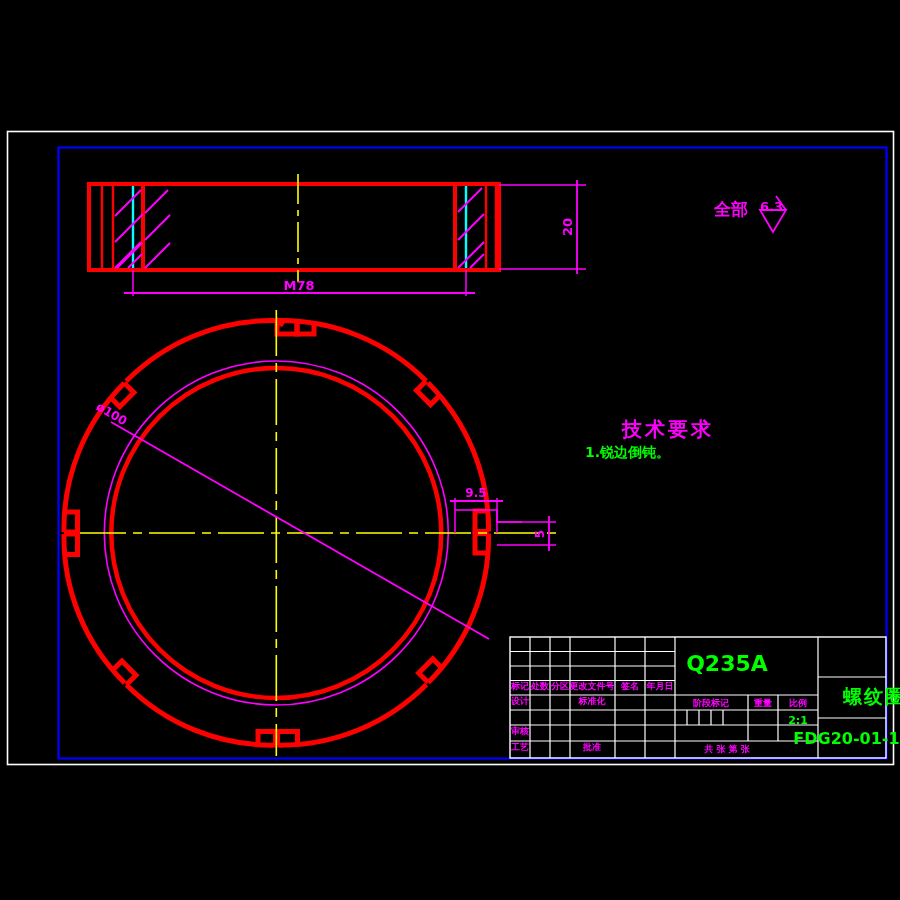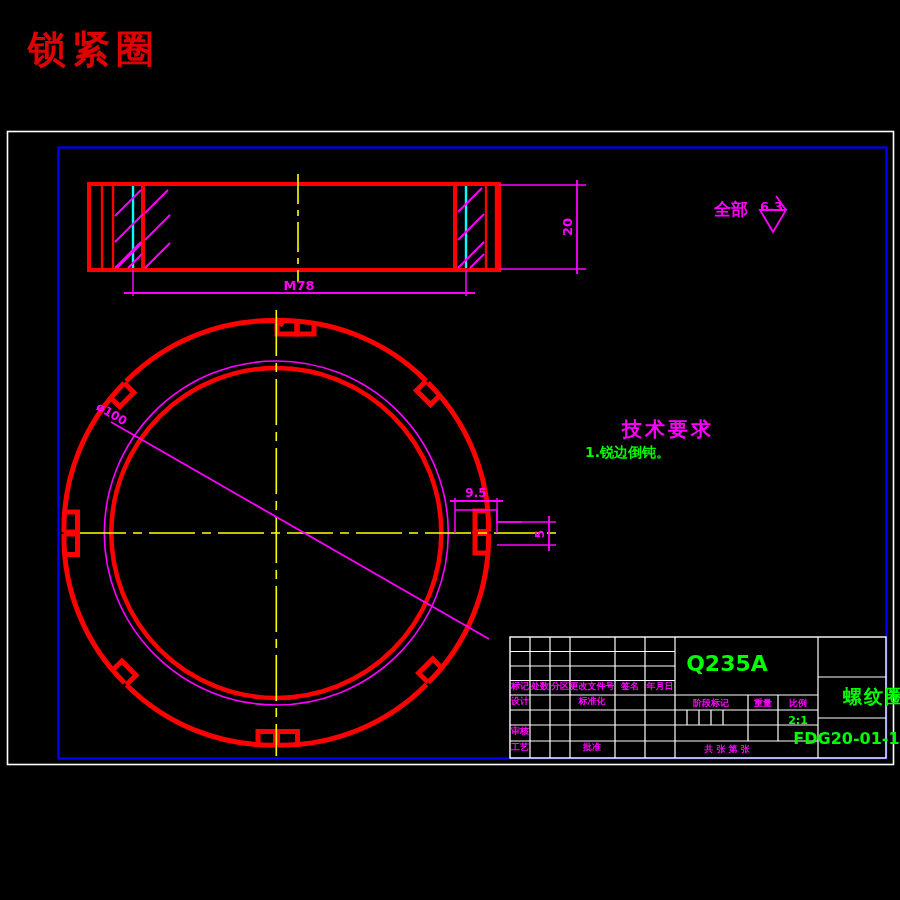--- a/index.html
+++ b/index.html
@@ -44,21 +44,20 @@
   .cn {
     font-family: "DejaVu Sans", sans-serif;
     font-weight: bold;
   }
 </style>
 </head>
 <body>
 
 <div id="stage">
 
-  <div id="drawing-title">锁紧圈</div>
 
   <svg class="cad" width="900" height="900" viewBox="0 0 900 900">
 
     <rect x="7.5" y="131.5" width="886" height="633" fill="none" stroke="#ffffff" stroke-width="1.6"></rect>
     <rect x="58.5" y="147.5" width="828" height="611" fill="none" stroke="#0000ff" stroke-width="2.2"></rect>
 
     <g>
 
       <rect x="89" y="184" width="410" height="86" fill="none" stroke="#ff0000" stroke-width="4"></rect>
 

